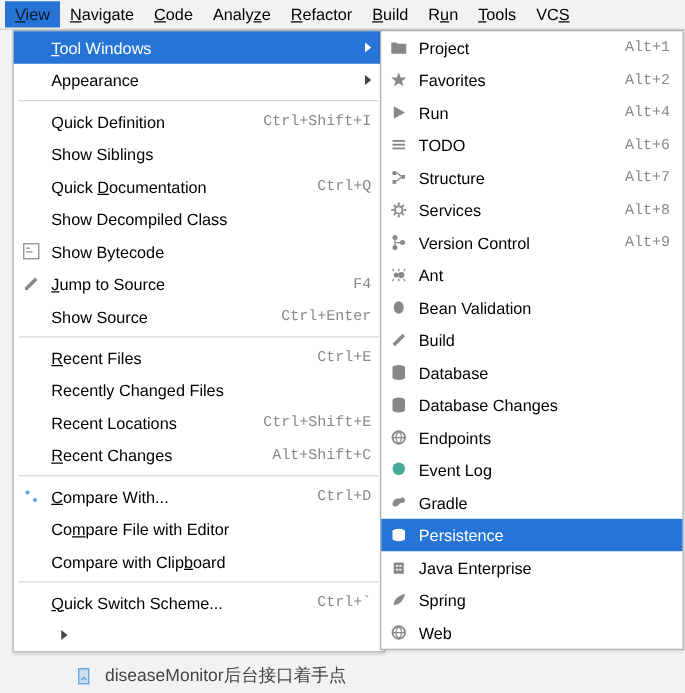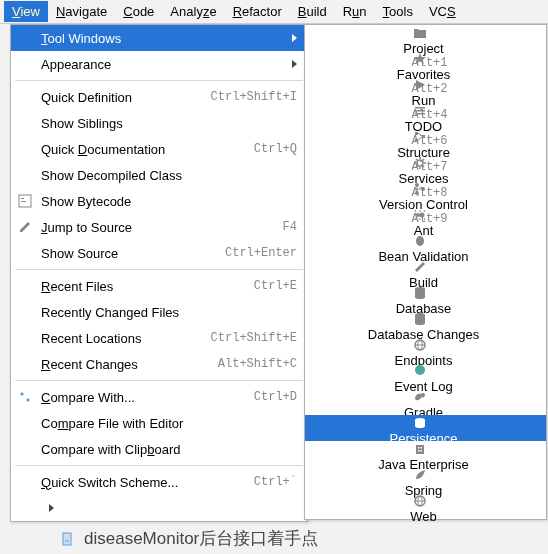--- a/index.html
+++ b/index.html
@@ -19,21 +19,21 @@
   height: 24px;
   align-items: center;
   padding-left: 4px;
 }
 .menubar-item {
   padding: 3px 8px;
   cursor: pointer;
 }
 .menubar-item.active {
   background: #2675d6;
-  color: #fef9c3;
+  color: #0f172a;
 }
 .mn { text-decoration: underline; }
 .dropdown {
   position: absolute;
   background: #fff;
   border: 1px solid #b0b0b0;
   box-shadow: 1px 1px 3px rgba(0,0,0,0.15);
   z-index: 10;
 }
 .dropdown.view-menu {
@@ -49,21 +49,20 @@
 .menu-item {
   display: flex;
   align-items: center;
   height: 26px;
   padding: 0 10px 0 30px;
   cursor: pointer;
   position: relative;
 }
 .dropdown.tool-windows .menu-item {
   padding-left: 6px;
-  flex-direction: column;
 }
 .menu-item.highlight {
   background: #2675d6;
   color: #ffffff;
 }
 .menu-item .label {
   flex: 1;
 }
 .menu-item .shortcut {
   color: #888;
@@ -101,21 +100,21 @@
   display: inline-flex;
   align-items: center;
   justify-content: center;
 }
 .bottom-text {
   position: absolute;
   bottom: 4px;
   left: 60px;
   display: flex;
   align-items: center;
-  font-size: 17px;
+  font-size: 14px;
   color: #444;
 }
 svg { display: block; }
 </style>
 </head>
 <body>
 
 <div class="menubar">
   <div class="menubar-item active"><span class="mn">V</span><span>iew</span></div>
   <div class="menubar-item"><span class="mn">N</span><span>avigate</span></div>

